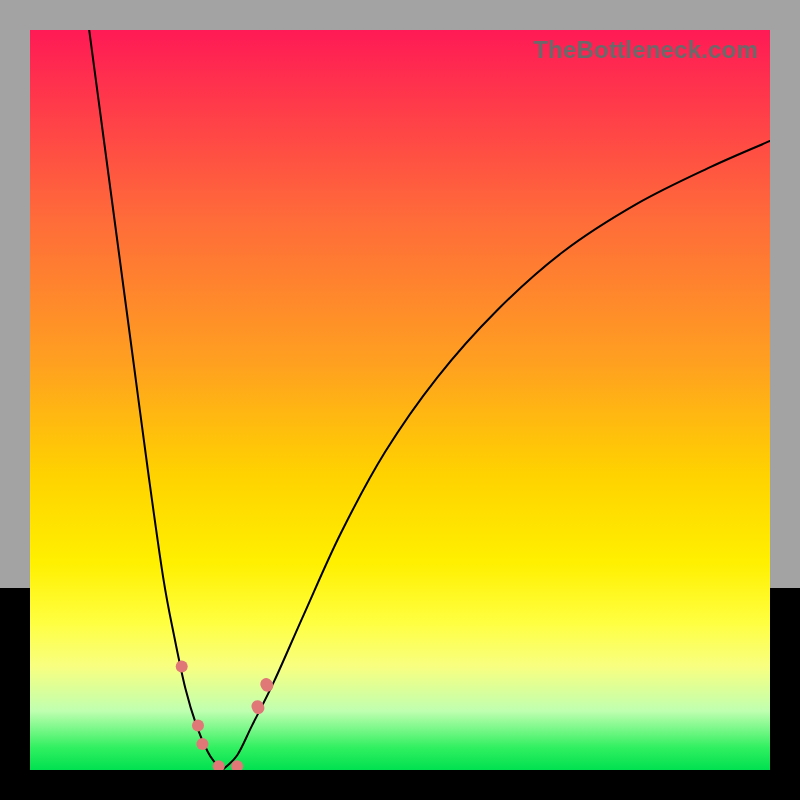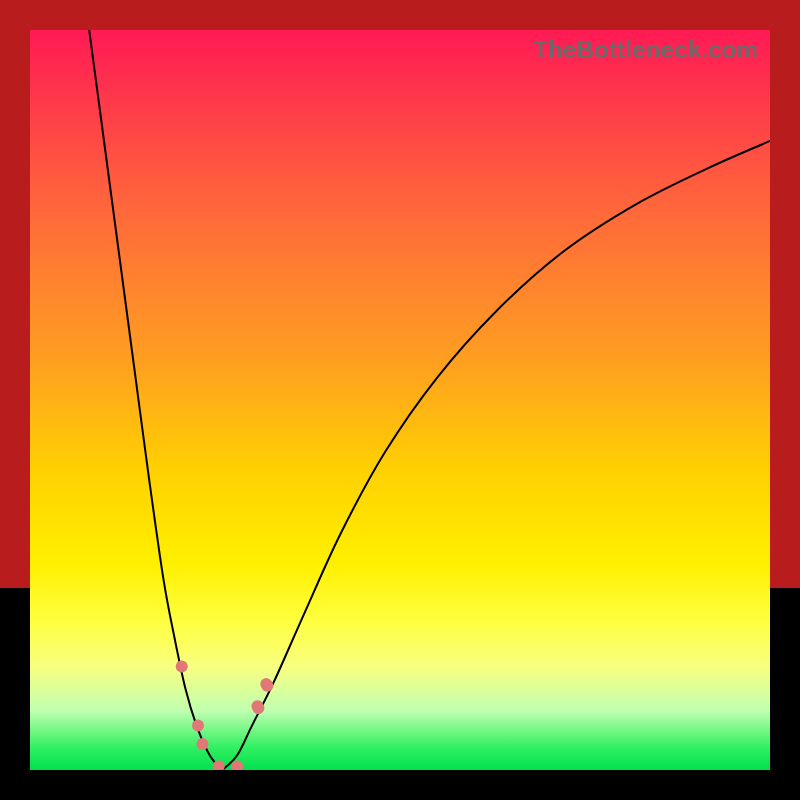--- a/index.html
+++ b/index.html
@@ -1,21 +1,21 @@
 <!DOCTYPE html>
 <html><head>
 <meta charset="utf-8">
 <style>
   * { margin: 0; padding: 0; box-sizing: border-box; }
   html, body { width: 800px; height: 800px; overflow: hidden; background: #000; }
   .frame {
     position: relative;
     width: 800px;
     height: 588px;
-    background: #b91c1c;
+    background: #a3a3a3;
   }
   .plot-area {
     position: absolute;
     left: 30px;
     top: 30px;
     width: 740px;
     height: 740px;
     background: linear-gradient(to bottom,
       #ff1a55 0%,
       #ff3a4a 10%,

